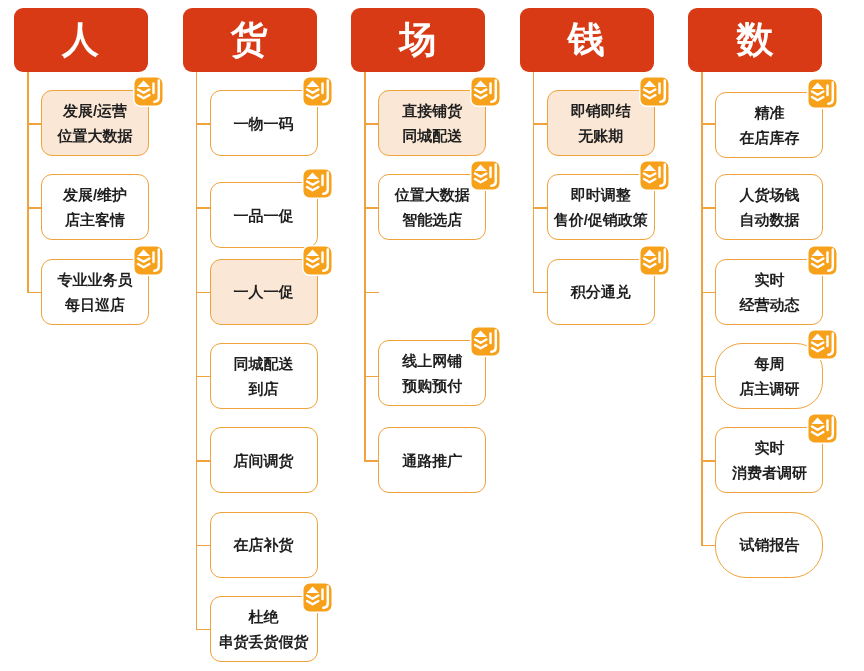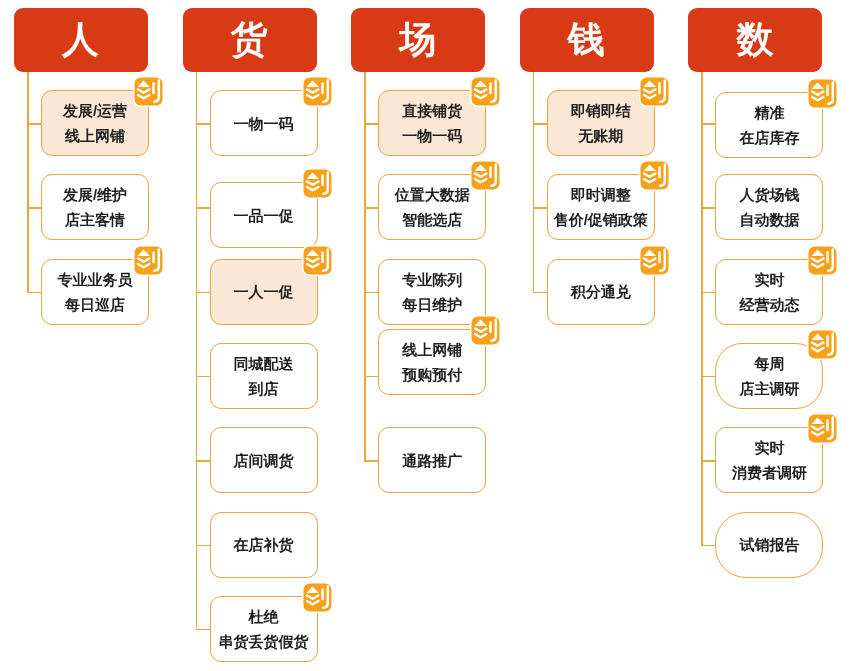--- a/index.html
+++ b/index.html
@@ -35,21 +35,21 @@
 </style>
 </head>
 <body>
 
 <div id="diagram">
     <div class="column" style="left: 14px;">
       <div class="header">人</div>
       <div class="vline" style="top: 64px; height: 219.6px;"></div>
       <div class="stub" style="top: 115px;"></div>
       <div class="node highlight" style="top: 82px;"><span>发展/运营
-线上网铺</span><div class="badge"><svg viewBox="0 0 31 31" width="31" height="31" aria-hidden="true">
+位置大数据</span><div class="badge"><svg viewBox="0 0 31 31" width="31" height="31" aria-hidden="true">
             <rect x="0.75" y="0.75" width="29.5" height="29.5" rx="7" fill="var(--badge)" stroke="#ffffff" stroke-width="1.5"></rect>
             <path d="M10.5 4.5 L17 11 H4.5 Z" fill="#ffffff"></path>
             <path d="M5 13.5 L10.6 16.8 L16.4 13.5" fill="none" stroke="#ffffff" stroke-width="2.4" stroke-linecap="round" stroke-linejoin="round"></path>
             <path d="M5 19 L10.6 22.3 L16.4 19" fill="none" stroke="#ffffff" stroke-width="2.4" stroke-linecap="round" stroke-linejoin="round"></path>
             <line x1="20.5" y1="7.5" x2="20.5" y2="17" stroke="#ffffff" stroke-width="2.5" stroke-linecap="round"></line>
             <path d="M25.8 4.5 V21.2 Q25.8 25.4 21.3 25.8" fill="none" stroke="#ffffff" stroke-width="2.5" stroke-linecap="round"></path>
           </svg></div></div>
       <div class="stub" style="top: 199.3px;"></div>
       <div class="node" style="top: 166.3px;"><span>发展/维护
 店主客情</span></div>
@@ -110,43 +110,41 @@
             <path d="M5 19 L10.6 22.3 L16.4 19" fill="none" stroke="#ffffff" stroke-width="2.4" stroke-linecap="round" stroke-linejoin="round"></path>
             <line x1="20.5" y1="7.5" x2="20.5" y2="17" stroke="#ffffff" stroke-width="2.5" stroke-linecap="round"></line>
             <path d="M25.8 4.5 V21.2 Q25.8 25.4 21.3 25.8" fill="none" stroke="#ffffff" stroke-width="2.5" stroke-linecap="round"></path>
           </svg></div></div>
     </div>
     <div class="column" style="left: 351.2px;">
       <div class="header">场</div>
       <div class="vline" style="top: 64px; height: 388.2px;"></div>
       <div class="stub" style="top: 115px;"></div>
       <div class="node highlight" style="top: 82px;"><span>直接铺货
-一物一码</span><div class="badge"><svg viewBox="0 0 31 31" width="31" height="31" aria-hidden="true">
+同城配送</span><div class="badge"><svg viewBox="0 0 31 31" width="31" height="31" aria-hidden="true">
             <rect x="0.75" y="0.75" width="29.5" height="29.5" rx="7" fill="var(--badge)" stroke="#ffffff" stroke-width="1.5"></rect>
             <path d="M10.5 4.5 L17 11 H4.5 Z" fill="#ffffff"></path>
             <path d="M5 13.5 L10.6 16.8 L16.4 13.5" fill="none" stroke="#ffffff" stroke-width="2.4" stroke-linecap="round" stroke-linejoin="round"></path>
             <path d="M5 19 L10.6 22.3 L16.4 19" fill="none" stroke="#ffffff" stroke-width="2.4" stroke-linecap="round" stroke-linejoin="round"></path>
             <line x1="20.5" y1="7.5" x2="20.5" y2="17" stroke="#ffffff" stroke-width="2.5" stroke-linecap="round"></line>
             <path d="M25.8 4.5 V21.2 Q25.8 25.4 21.3 25.8" fill="none" stroke="#ffffff" stroke-width="2.5" stroke-linecap="round"></path>
           </svg></div></div>
       <div class="stub" style="top: 199.3px;"></div>
       <div class="node" style="top: 166.3px;"><span>位置大数据
 智能选店</span><div class="badge"><svg viewBox="0 0 31 31" width="31" height="31" aria-hidden="true">
             <rect x="0.75" y="0.75" width="29.5" height="29.5" rx="7" fill="var(--badge)" stroke="#ffffff" stroke-width="1.5"></rect>
             <path d="M10.5 4.5 L17 11 H4.5 Z" fill="#ffffff"></path>
             <path d="M5 13.5 L10.6 16.8 L16.4 13.5" fill="none" stroke="#ffffff" stroke-width="2.4" stroke-linecap="round" stroke-linejoin="round"></path>
             <path d="M5 19 L10.6 22.3 L16.4 19" fill="none" stroke="#ffffff" stroke-width="2.4" stroke-linecap="round" stroke-linejoin="round"></path>
             <line x1="20.5" y1="7.5" x2="20.5" y2="17" stroke="#ffffff" stroke-width="2.5" stroke-linecap="round"></line>
             <path d="M25.8 4.5 V21.2 Q25.8 25.4 21.3 25.8" fill="none" stroke="#ffffff" stroke-width="2.5" stroke-linecap="round"></path>
           </svg></div></div>
       <div class="stub" style="top: 283.6px;"></div>
-      <div class="node" style="top: 250.6px;"><span>专业陈列
-每日维护</span></div>
       <div class="stub" style="top: 367.9px;"></div>
-      <div class="node" style="top: 321px;"><span>线上网铺
+      <div class="node" style="top: 332px;"><span>线上网铺
 预购预付</span><div class="badge"><svg viewBox="0 0 31 31" width="31" height="31" aria-hidden="true">
             <rect x="0.75" y="0.75" width="29.5" height="29.5" rx="7" fill="var(--badge)" stroke="#ffffff" stroke-width="1.5"></rect>
             <path d="M10.5 4.5 L17 11 H4.5 Z" fill="#ffffff"></path>
             <path d="M5 13.5 L10.6 16.8 L16.4 13.5" fill="none" stroke="#ffffff" stroke-width="2.4" stroke-linecap="round" stroke-linejoin="round"></path>
             <path d="M5 19 L10.6 22.3 L16.4 19" fill="none" stroke="#ffffff" stroke-width="2.4" stroke-linecap="round" stroke-linejoin="round"></path>
             <line x1="20.5" y1="7.5" x2="20.5" y2="17" stroke="#ffffff" stroke-width="2.5" stroke-linecap="round"></line>
             <path d="M25.8 4.5 V21.2 Q25.8 25.4 21.3 25.8" fill="none" stroke="#ffffff" stroke-width="2.5" stroke-linecap="round"></path>
           </svg></div></div>
       <div class="stub" style="top: 452.2px;"></div>
       <div class="node" style="top: 419.2px;"><span>通路推广</span></div>

